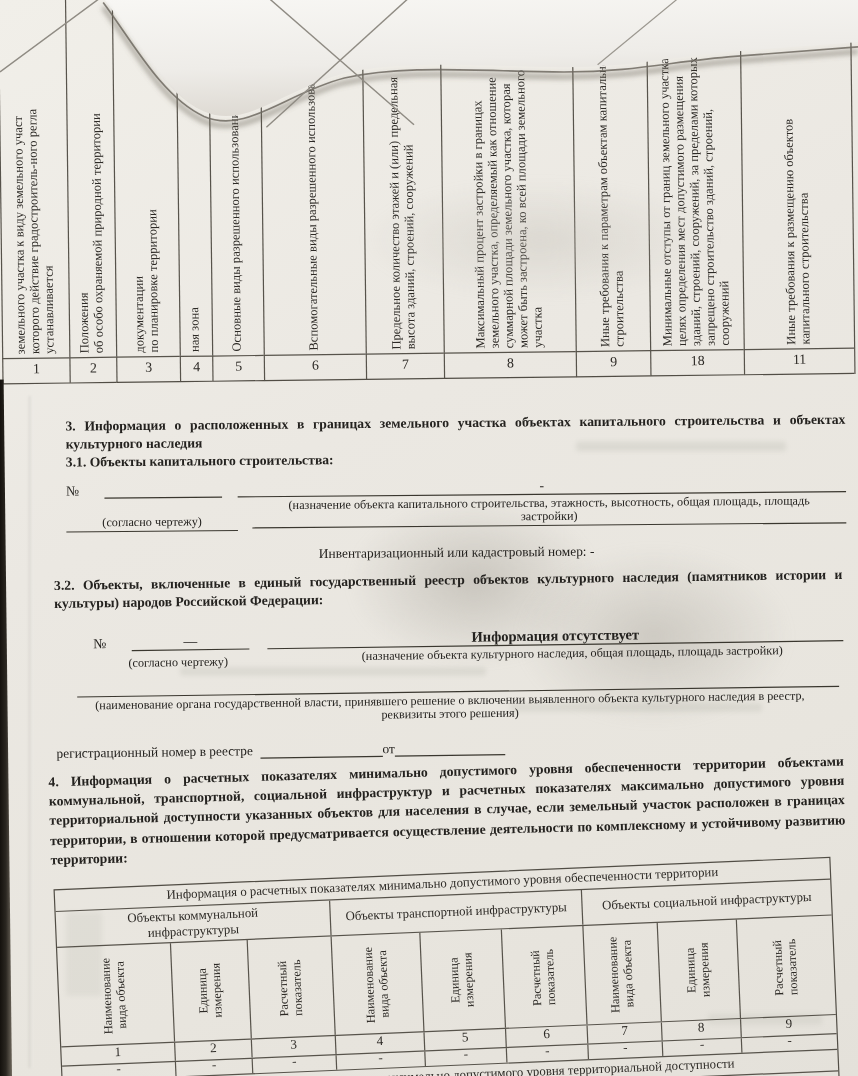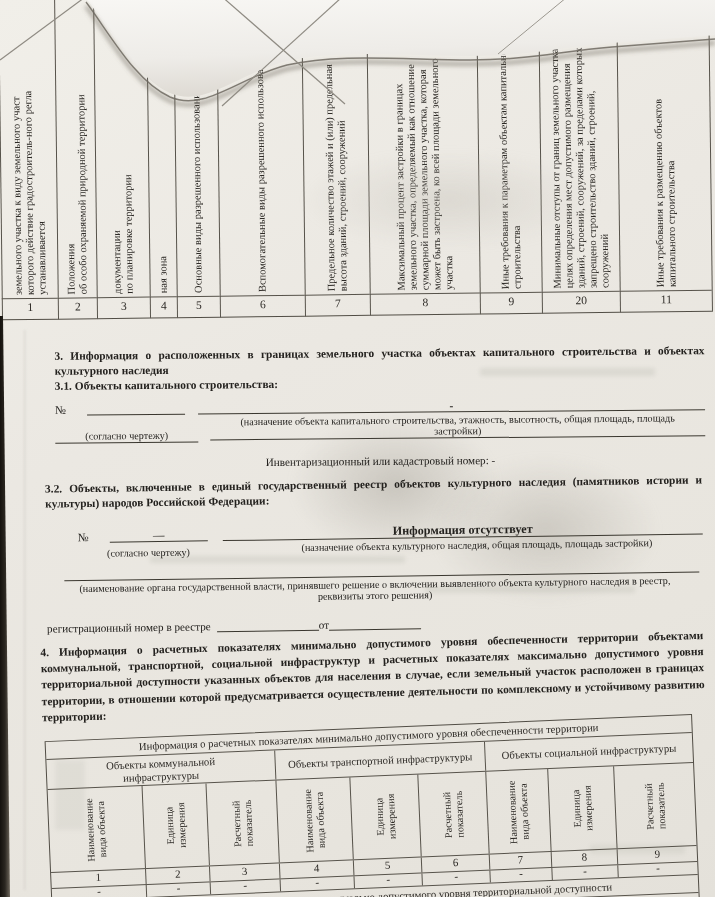--- a/index.html
+++ b/index.html
@@ -136,21 +136,21 @@
       </div>
     <div class="ncell">1</div>
     <div class="ncell">2</div>
     <div class="ncell">3</div>
     <div class="ncell">4</div>
     <div class="ncell">5</div>
     <div class="ncell">6</div>
     <div class="ncell">7</div>
     <div class="ncell">8</div>
     <div class="ncell">9</div>
-    <div class="ncell">20</div>
+    <div class="ncell">18</div>
     <div class="ncell">11</div>
   </div>
 
   <svg class="curl" width="715" height="135" viewBox="0 0 715 135">
     <defs>
       <linearGradient id="g1" x1="0" y1="0" x2="0.25" y2="1">
         <stop offset="0" stop-color="#f8f7f4"></stop>
           <stop offset="0.6" stop-color="#eeece8"></stop>
           <stop offset="1" stop-color="#ddd9d2"></stop>
       </linearGradient>

